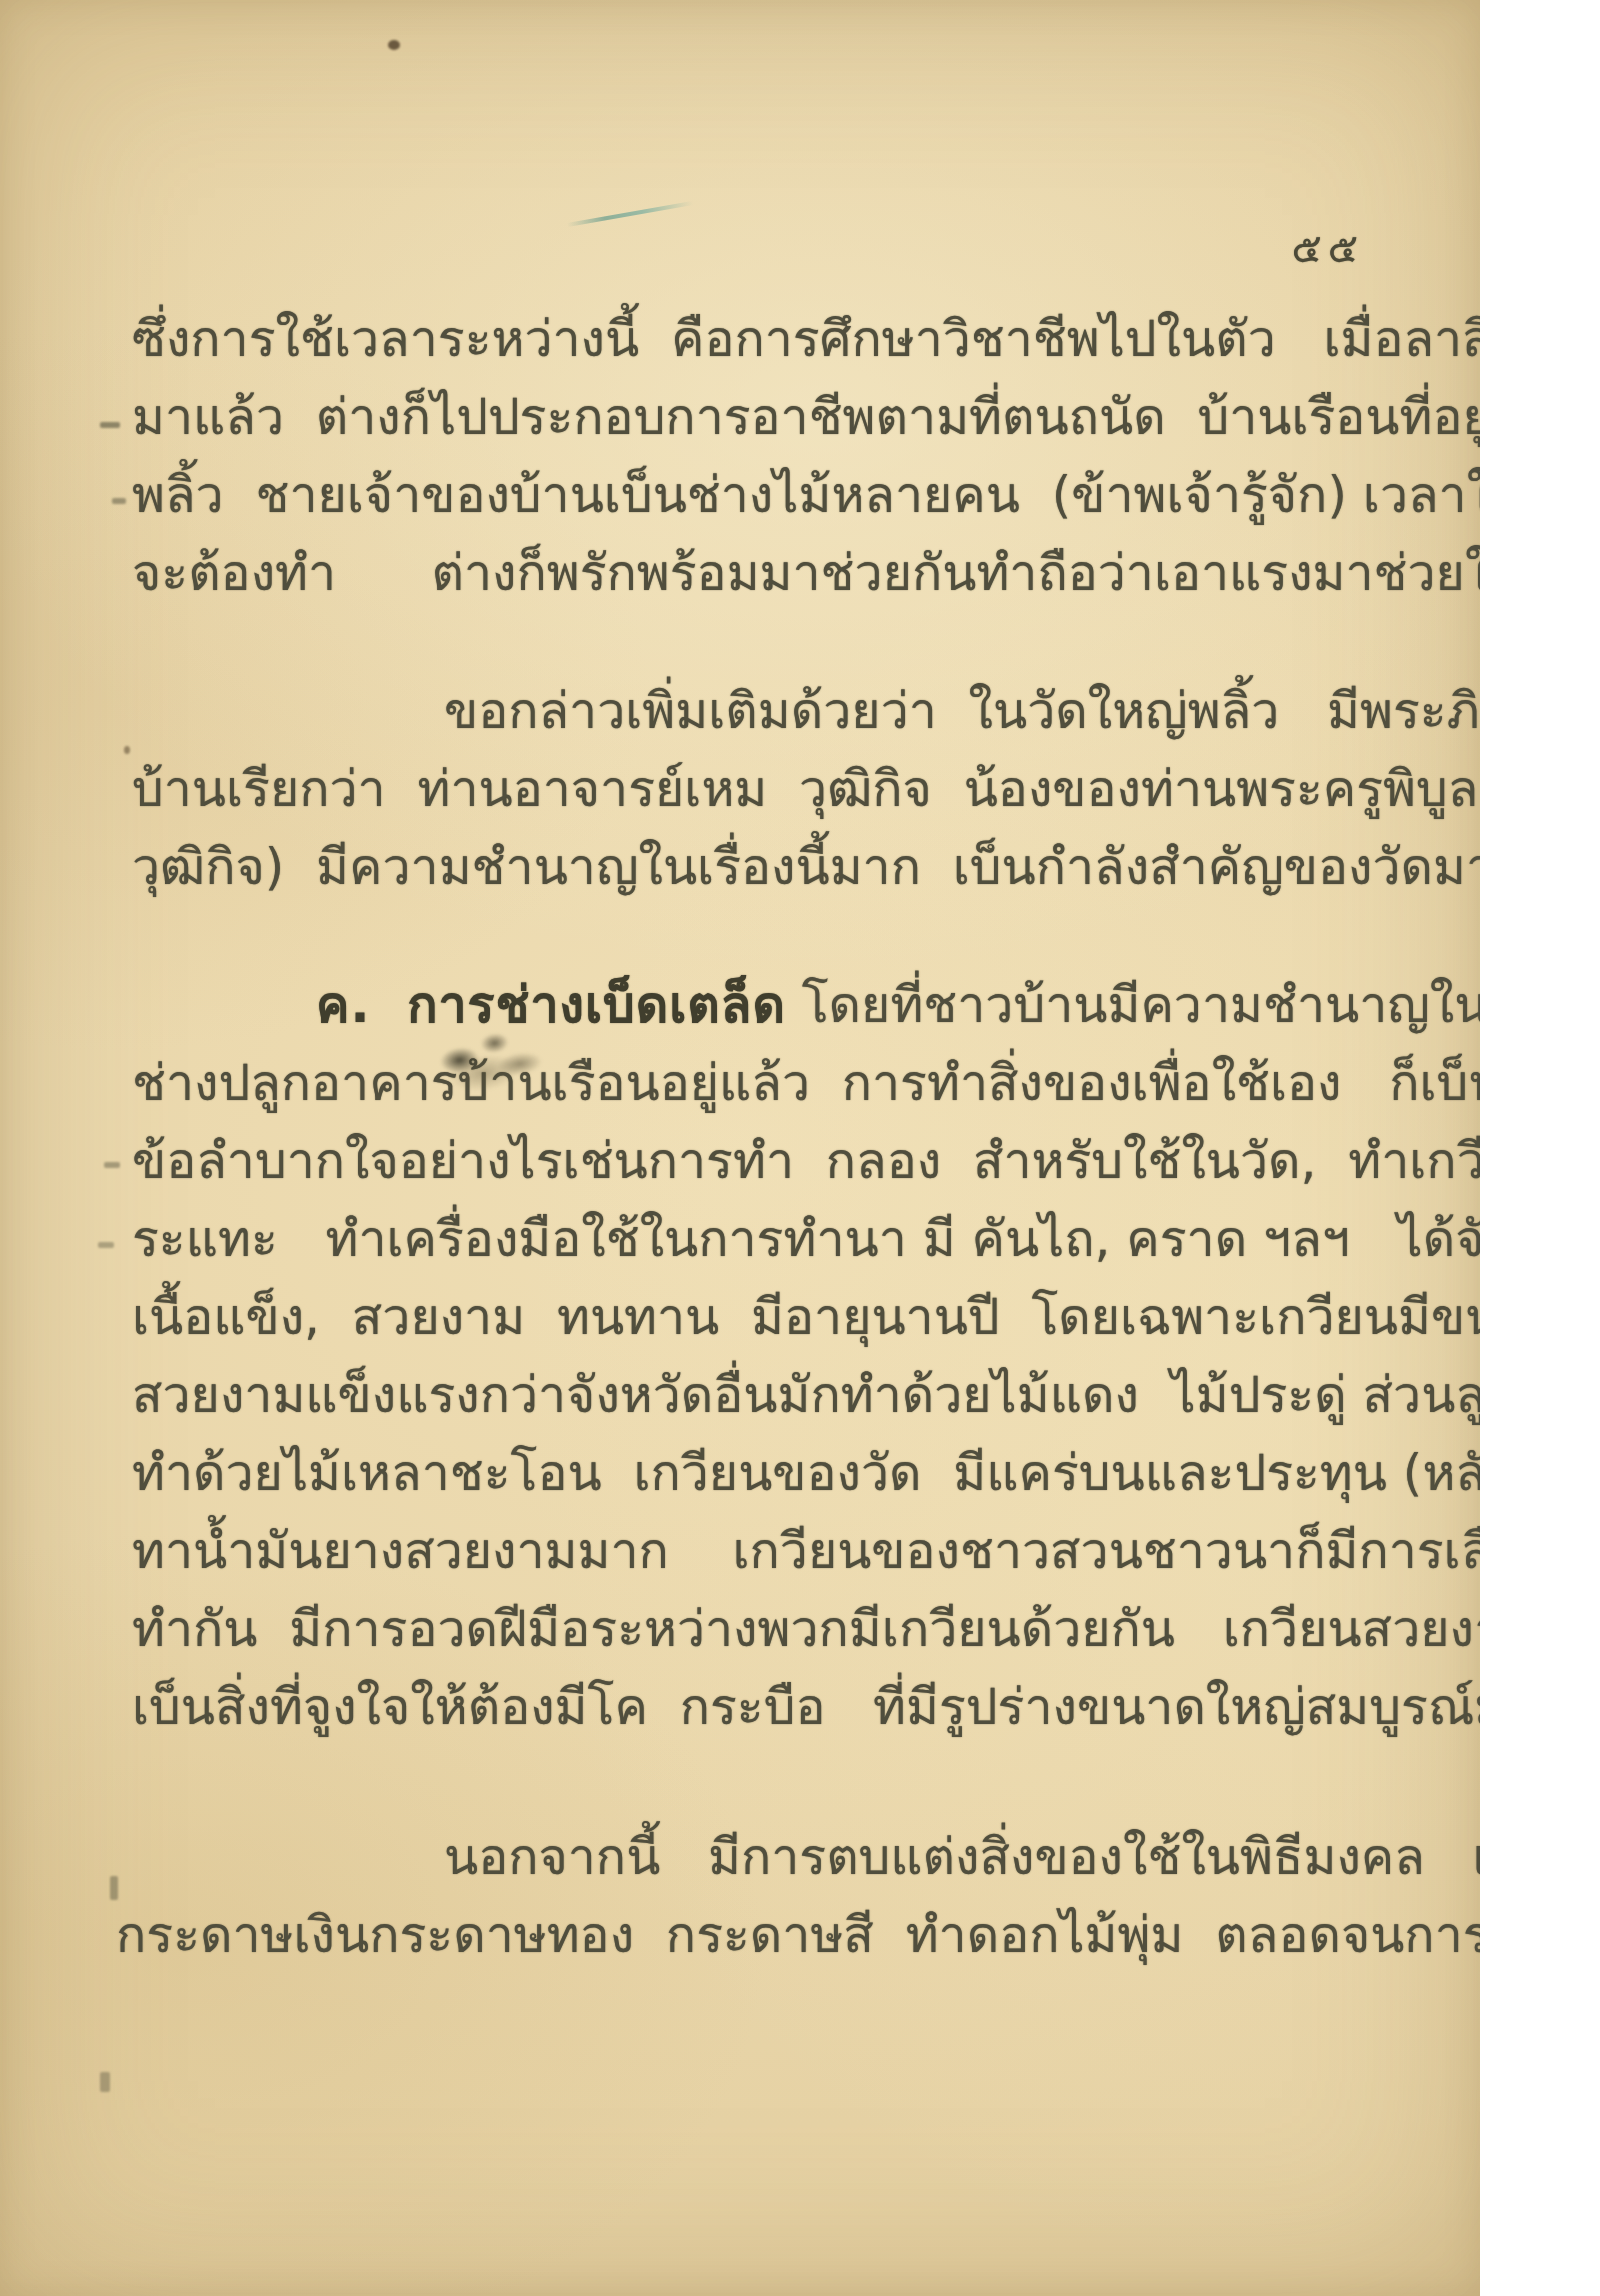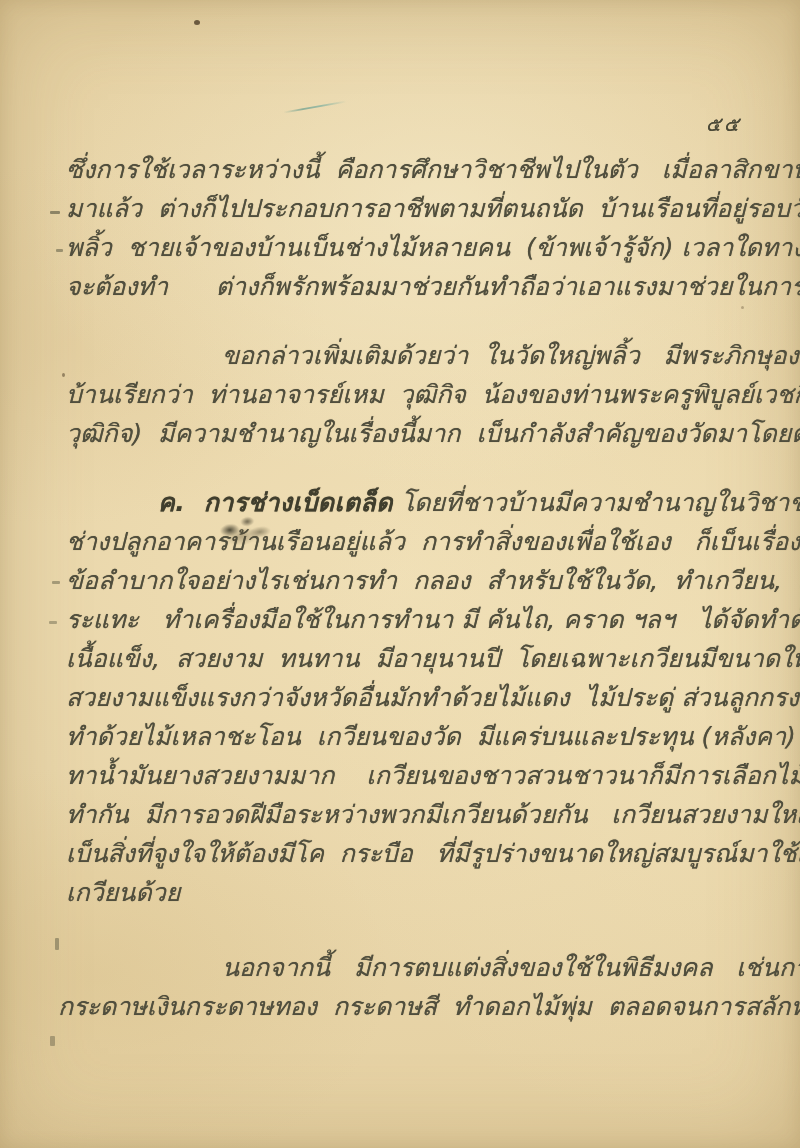--- a/index.html
+++ b/index.html
@@ -1,30 +1,29 @@
 <!DOCTYPE html>
 <html><head>
 <meta charset="utf-8">
 <style>
   html,body{margin:0;padding:0;}
   body{
     width:800px;height:1148px;overflow:hidden;
     font-family:"DejaVu Sans",sans-serif;
   }
   .page{
-    position:relative;width:800px;height:1148px;overflow:hidden;
+    position:relative;width:740px;height:1148px;overflow:hidden;
     background-color:#ecd9ac;
     background-image:
       radial-gradient(ellipse 600px 400px at 55% 18%, rgba(248,238,206,.55), rgba(248,238,206,0) 70%),
       radial-gradient(ellipse 500px 600px at 85% 60%, rgba(244,230,190,.4), rgba(244,230,190,0) 75%),
       radial-gradient(ellipse 420px 300px at 12% 85%, rgba(210,185,130,.35), rgba(210,185,130,0) 70%),
       radial-gradient(ellipse 380px 260px at 8% 30%, rgba(215,190,140,.3), rgba(215,190,140,0) 70%),
       radial-gradient(ellipse 900px 700px at 50% 50%, rgba(250,240,210,.25), rgba(190,160,105,.22) 100%);
     box-shadow:inset 0 0 90px rgba(140,110,58,.28), inset 0 0 18px rgba(130,100,50,.18);
-    font-style:italic;
   }
   .pagenum{
     position:absolute;top:108px;right:58px;
     font-size:20px;letter-spacing:3px;color:#4c4a38;
     text-shadow:0 0 .6px rgba(76,74,56,.85);
   }
   .text-block{
     position:absolute;left:66px;top:150px;width:684px;
     color:#504e3d;font-size:25px;
     text-shadow:0 0 .7px rgba(80,77,58,.8);
@@ -78,21 +77,20 @@
       <div class="line" style="margin-top: 30px; margin-left: 92px;"><span class="head">ค.  การช่างเบ็ดเตล็ด</span><span class="rest"> โดยที่ชาวบ้านมีความชำนาญในวิชาช่างไม้</span></div>
       <div class="line"><span class="head"></span><span class="rest">ช่างปลูกอาคารบ้านเรือนอยู่แล้ว  การทำสิ่งของเพื่อใช้เอง   ก็เบ็นเรื่องที่ไม่มี</span></div>
       <div class="line"><span class="head"></span><span class="rest">ข้อลำบากใจอย่างไรเช่นการทำ  กลอง  สำหรับใช้ในวัด,  ทำเกวียน,  เลื่อน</span></div>
       <div class="line"><span class="head"></span><span class="rest">ระแทะ   ทำเครื่องมือใช้ในการทำนา มี คันไถ, คราด ฯลฯ   ได้จัดทำด้วยไม้</span></div>
       <div class="line"><span class="head"></span><span class="rest">เนื้อแข็ง,  สวยงาม  ทนทาน  มีอายุนานปี  โดยเฉพาะเกวียนมีขนาดใหญ่  ทำ</span></div>
       <div class="line"><span class="head"></span><span class="rest">สวยงามแข็งแรงกว่าจังหวัดอื่นมักทำด้วยไม้แดง  ไม้ประดู่ ส่วนลูกกรง ๒ ข้าง</span></div>
       <div class="line"><span class="head"></span><span class="rest">ทำด้วยไม้เหลาชะโอน  เกวียนของวัด  มีแคร่บนและประทุน (หลังคา)  ทาสี</span></div>
       <div class="line"><span class="head"></span><span class="rest">ทาน้ำมันยางสวยงามมาก    เกวียนของชาวสวนชาวนาก็มีการเลือกไม้ดี ๆ มา</span></div>
       <div class="line"><span class="head"></span><span class="rest">ทำกัน  มีการอวดฝีมือระหว่างพวกมีเกวียนด้วยกัน   เกวียนสวยงามใหญ่โตนั้น</span></div>
       <div class="line"><span class="head"></span><span class="rest">เบ็นสิ่งที่จูงใจให้ต้องมีโค  กระบือ   ที่มีรูปร่างขนาดใหญ่สมบูรณ์มาใช้เทียม</span></div>
-      <div class="line"><span class="head"></span><span class="rest">เกวียนด้วย</span></div>
       <div class="line" style="margin-top: 36px; margin-left: 156px;"><span class="head"></span><span class="rest">นอกจากนี้   มีการตบแต่งสิ่งของใช้ในพิธีมงคล   เช่นการตัดฉลุ</span></div>
       <div class="line" style="margin-left: -8px;"><span class="head"></span><span class="rest">กระดาษเงินกระดาษทอง  กระดาษสี  ทำดอกไม้พุ่ม  ตลอดจนการสลักหยวก</span></div>
     </div>
 
   <div class="speck s1"></div>
   <div class="speck s2"></div>
   <div class="speck s3"></div>
   <div class="hairline"></div>
   <div class="smudge"></div>
   <div class="tick t1"></div>

